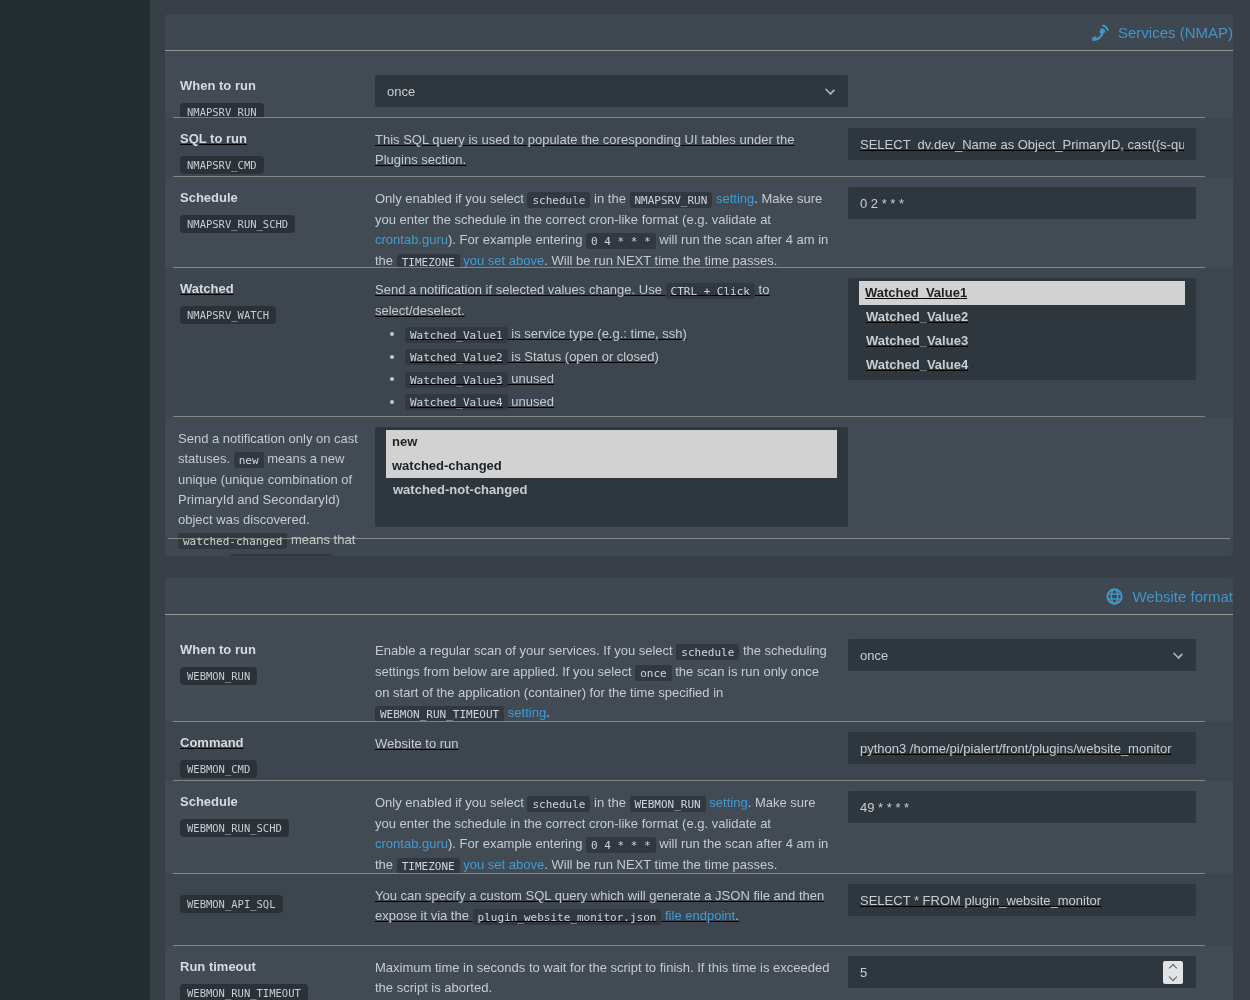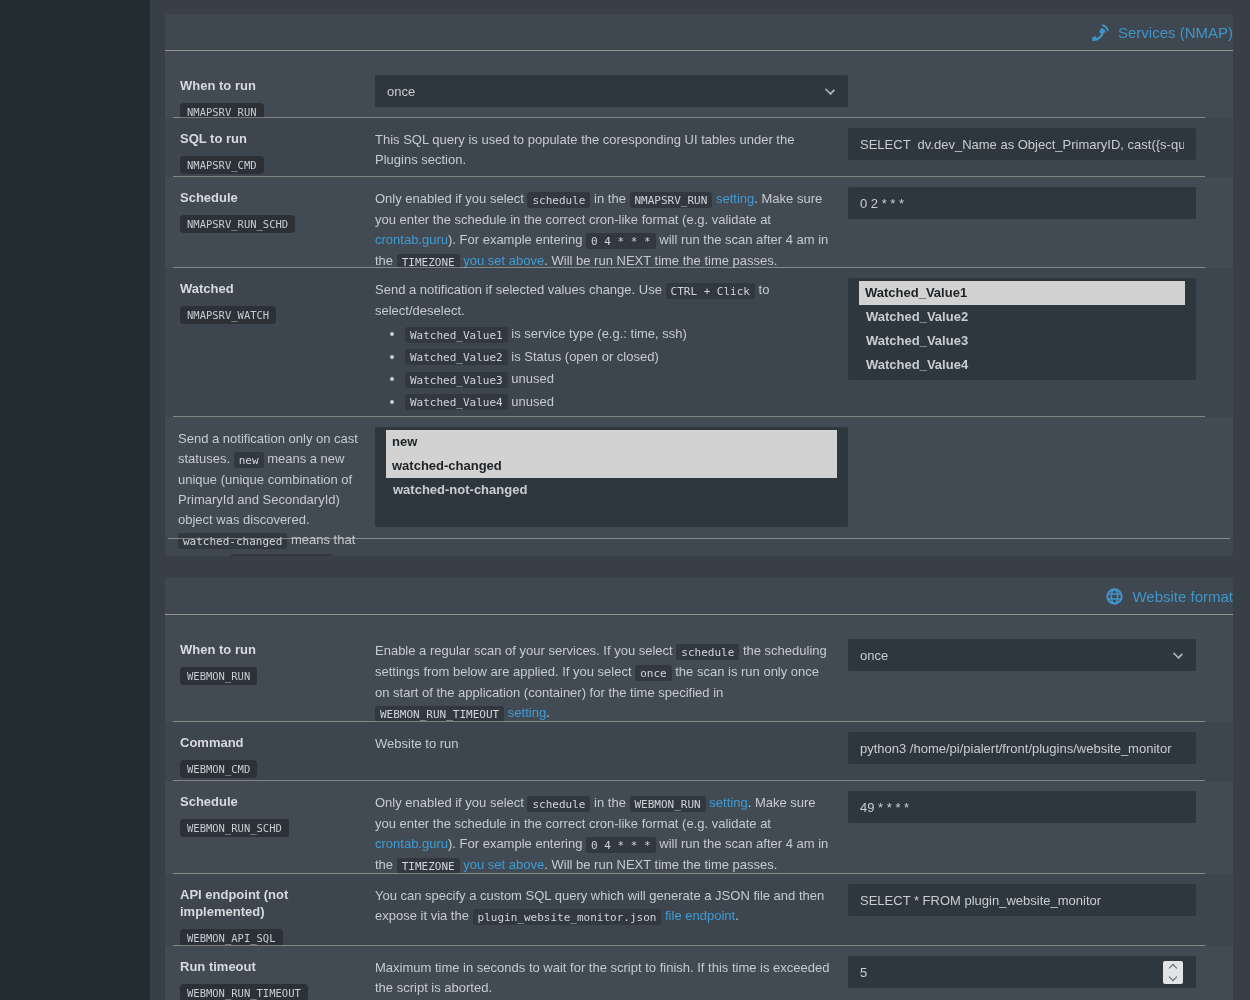--- a/index.html
+++ b/index.html
@@ -18,21 +18,21 @@
   .panel{position:absolute; left:15px; width:1068px; background:var(--panel-bg); border-radius:3px; overflow:hidden;}
   #panel-0{top:14px; height:542px;}
   #panel-1{top:578px; height:560px;}
   .panel-header{height:37px; display:flex; align-items:center; gap:9px; padding-left:14px;
     color:var(--accent); font-size:15px; border-bottom:1px solid rgba(190,190,175,.65);justify-content:flex-end;}
   .panel-header svg{display:block;}
   .row{position:relative; display:grid; grid-template-columns:197px 473px 348px; padding:0 28px 0 13px;}
   .row::after{content:""; position:absolute; left:8px; right:28px; bottom:0; border-bottom:1px solid rgba(190,190,175,.55);}
   .row:last-child::after{left:3px; right:3px;}
   .row-odd{background:var(--row-odd);}
-  .row-even{background:var(--row-even);}
+  .row-even{background:var(--row-even);text-decoration:underline;}
   .cell{min-width:0;}
   .name-cell{padding:12px 10px 0 2px;}
   .row-first .name-cell{padding-top:26px;}
   .setting-name{font-size:13px; font-weight:bold; color:var(--name-col); line-height:17px; max-width:170px;}
   .key-chip{display:inline-block; margin-top:9px; background:var(--chip-bg); color:var(--chip-col);
     font-family:"DejaVu Sans Mono", monospace; font-size:10.5px; padding:3px 7px; border-radius:4px; white-space:nowrap;}
   .desc-cell{padding:12px 16px 10px 0; font-size:13px; line-height:20px; color:var(--desc-col);}
   .row-first .desc-cell{padding-top:26px;}
   .icode{background:var(--icode-bg); color:var(--icode-col); font-family:"DejaVu Sans Mono", monospace;
     font-size:11px; padding:1.5px 5px; border-radius:3px;}
@@ -162,21 +162,21 @@
         <div class="row row-odd" style="height: 93px;">
           <div class="cell name-cell"><div class="setting-name">Schedule</div><span class="key-chip">WEBMON_RUN_SCHD</span></div>
           <div class="cell desc-cell"><span>Only enabled if you select </span><span class="icode">schedule</span><span> in the </span><span class="icode">WEBMON_RUN</span><span> </span><span class="dlink">setting</span><span>. Make sure you enter the schedule in the correct cron-like format (e.g. validate at </span><span class="dlink">crontab.guru</span><span>). For example entering </span><span class="icode">0 4 * * *</span><span> will run the scan after 4 am in the </span><span class="icode">TIMEZONE</span><span> </span><span class="dlink">you set above</span><span>. Will be run NEXT time the time passes.</span></div>
           <div class="cell control-cell">
             <div class="text-input">
               <span class="input-value">49 * * * *</span>
             </div>
           </div>
         </div>
         <div class="row row-even" style="height: 72px;">
-          <div class="cell name-cell"><div class="setting-name">API endpoint (not implemented)</div><span class="key-chip">WEBMON_API_SQL</span></div>
+          <div class="cell name-cell"><span class="key-chip">WEBMON_API_SQL</span></div>
           <div class="cell desc-cell"><span>You can specify a custom SQL query which will generate a JSON file and then expose it via the </span><span class="icode">plugin_website_monitor.json</span><span> </span><span class="dlink">file endpoint</span><span>.</span></div>
           <div class="cell control-cell">
             <div class="text-input">
               <span class="input-value">SELECT * FROM plugin_website_monitor</span>
             </div>
           </div>
         </div>
         <div class="row row-odd" style="height: 150px;">
           <div class="cell name-cell"><div class="setting-name">Run timeout</div><span class="key-chip">WEBMON_RUN_TIMEOUT</span></div>
           <div class="cell desc-cell"><span>Maximum time in seconds to wait for the script to finish. If this time is exceeded the script is aborted.</span></div>

